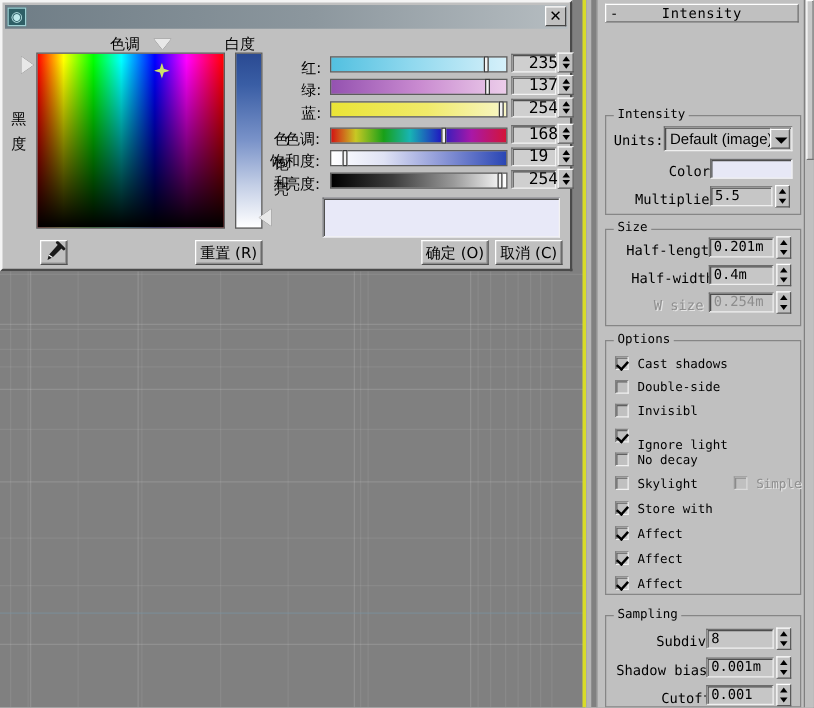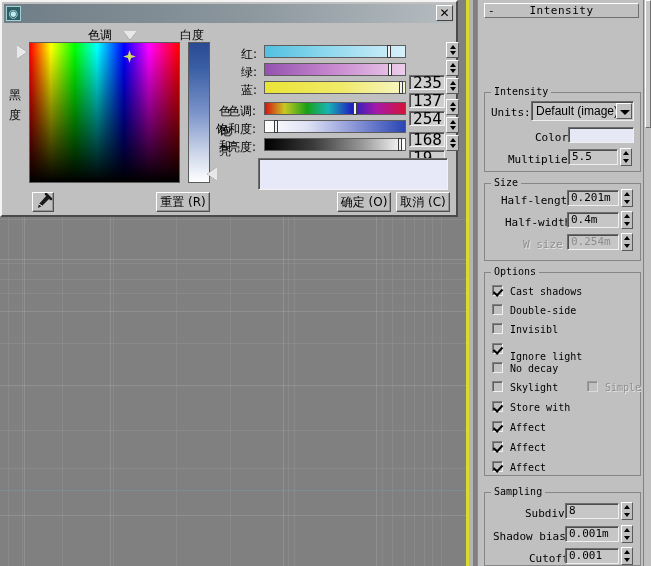--- a/index.html
+++ b/index.html
@@ -228,22 +228,22 @@
     position: absolute; height: 13px; border: 1px solid #5d5d5d;
   }
   .slider-thumb {
     position: absolute; top: -1px; width: 4px; height: 13px;
     background: #f2f2f2; border: 1px solid #3a3a3a;
   }
   .num-field {
     position: absolute; height: 15px; width: 36px; background: #cfcfcf;
     border: 1px solid #6e6e6e; border-right-color:#f2f2f2; border-bottom-color:#f2f2f2;
     box-shadow: inset 1px 1px 0 #4f4f4f;
-    font-family: "DejaVu Sans Mono", monospace; font-size: 16px;
-    padding-left: 3px; line-height: 13px; margin-top: 32px;
+    font-family: "DejaVu Sans Mono", monospace; font-size: 13px;
+    padding-left: 13px; line-height: 13px;
   }
   .num-spin {
     position: absolute; width: 13px; height: 16px; background:#c0c0c0;
     border:1px solid #fff; border-right-color:#5a5a5a; border-bottom-color:#5a5a5a;
   }
   .num-spin .up,.num-spin .dn{ position:absolute; left:50%; transform:translateX(-50%); width:0;height:0;}
   .num-spin .up{ top:2px; border-left:3px solid transparent;border-right:3px solid transparent;border-bottom:4px solid #000;}
   .num-spin .dn{ bottom:2px; border-left:3px solid transparent;border-right:3px solid transparent;border-top:4px solid #000;}
 
   #preview-swatch {

